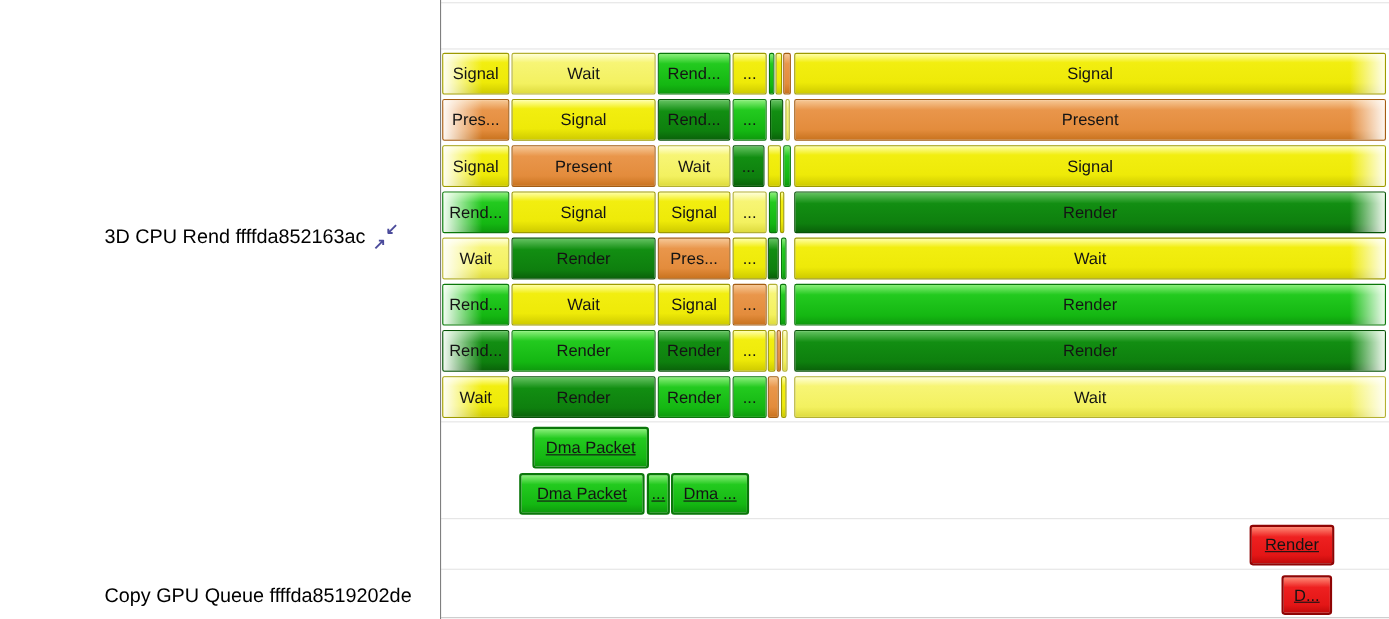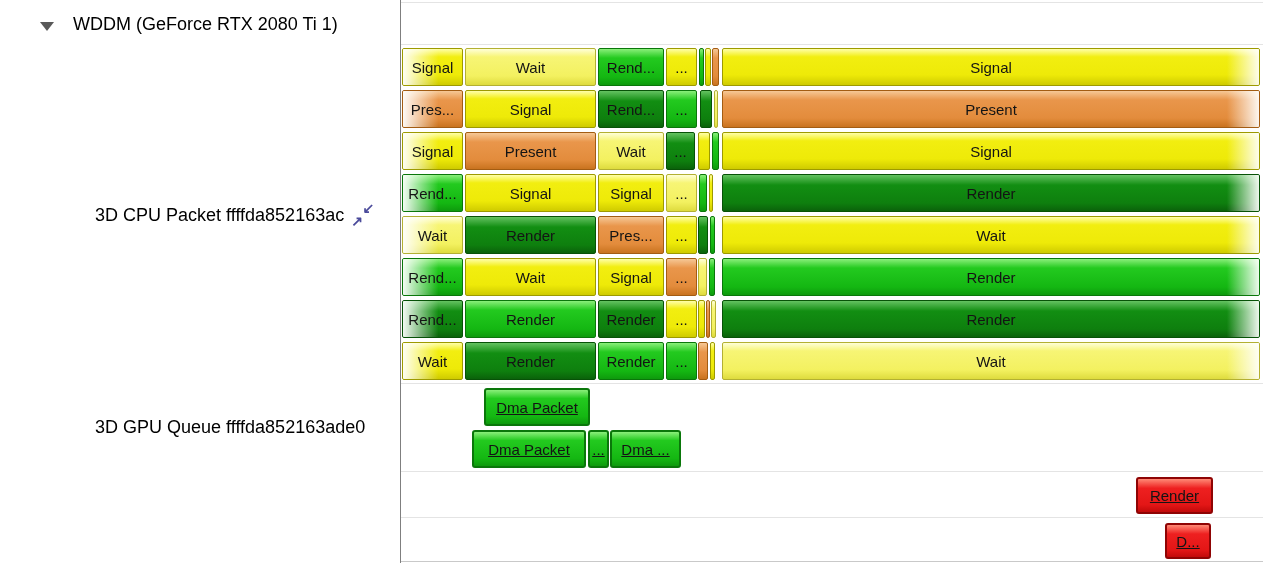--- a/index.html
+++ b/index.html
@@ -56,38 +56,34 @@
 
   <div class="hline" style="top:2px"></div>
   <div class="hline" style="top:44px"></div>
   <div class="hline" style="top:383px"></div>
   <div class="hline" style="top:471px"></div>
   <div class="hline" style="top:517px"></div>
   <div class="hline dark" style="top:561px"></div>
   <div class="vdivider"></div>
 
   <div class="left-panel">
-    <div class="wddm-header">
-      <div class="tri-down"></div>
-      <div class="wddm-title">WDDM (GeForce RTX 2080 Ti 1)</div>
-    </div>
 
     <div class="queue-label" style="top:203px">
-      <span>3D CPU Packet ffffda852163ac</span>
+      <span>3D CPU Rend ffffda852163ac</span>
       <span class="collapse-icon">
         <span class="arr tl">↙</span>
         <span class="arr br">↗</span>
       </span>
     </div>
 
-    <div class="queue-label" style="top:417px">
-      <span>3D GPU Queue ffffda852163ade0</span>
+
+
+    <div class="queue-label" style="top:531px">
+      <span>Copy GPU Queue ffffda8519202de</span>
     </div>
-
-
   </div>
 
   <div id="timeline-rows">
       <div class="seg yellow fade-left" style="left: 402px; top: 48px; width: 61px; height: 38px;">
         <span>Signal</span>
       </div>
       <div class="seg paleyellow" style="left: 465px; top: 48px; width: 131px; height: 38px;">
         <span>Wait</span>
       </div>
       <div class="seg green" style="left: 598px; top: 48px; width: 66px; height: 38px;">

